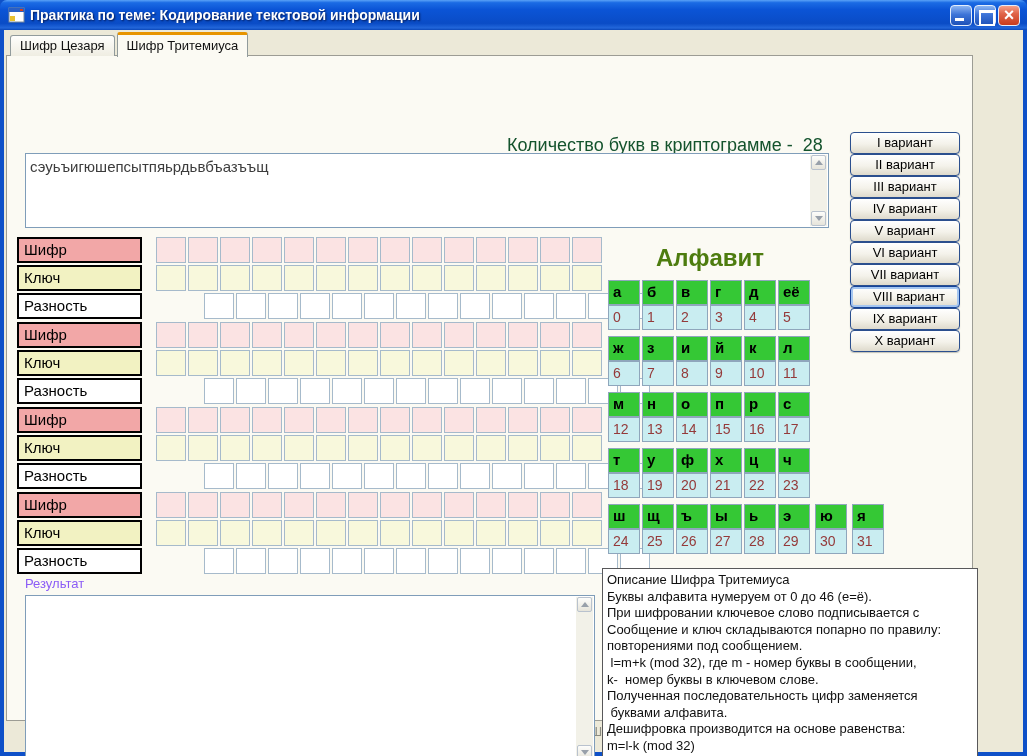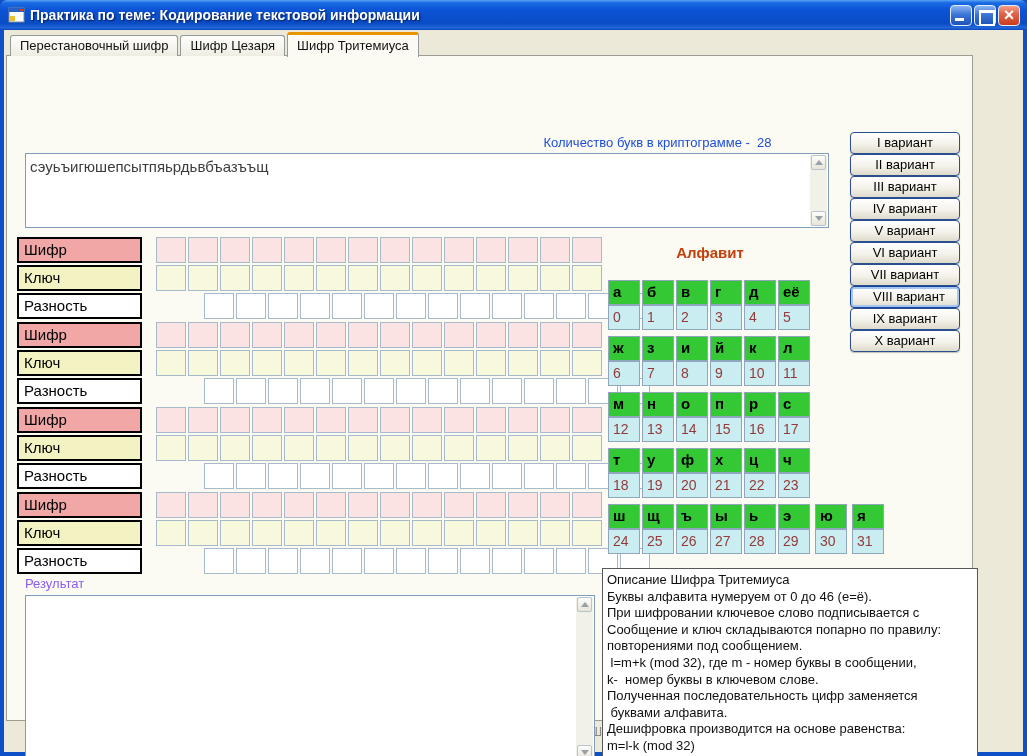--- a/index.html
+++ b/index.html
@@ -40,21 +40,21 @@
     height:25px; line-height:21px; background:#FBFAF3; border-top:3px solid #E79400;
     margin-bottom:-1px; z-index:4; position:relative;
   }
   
   .panel {
     position:absolute; left:6px; top:55px; width:967px; height:666px;
     background:#FBFAF3; border:1px solid #9C9C94; z-index:1;
   }
   .abs { position:absolute; }
   .instruction { left:14px; top:62px; font-size:13.5px; color:#000; white-space:pre; }
-  .countlabel { left:500px; top:79px; width:301px; text-align:center; font-size:13px; color:#1d4ed8; white-space:pre; }
+  .countlabel { left:500px; top:79px; width:301px; text-align:center; font-size:18px; color:#14532d; white-space:pre; }
   
   .textbox { background:#fff; border:1px solid #7F9DB9; }
   .cipherbox { left:18px; top:97px; width:804px; height:75px; }
   .cipherbox .content { padding:4px 20px 0 4px; font-size:15px; color:#3C3C3C; }
   .resultbox { left:18px; top:539px; width:570px; height:167px; }
   .vscroll { position:absolute; top:1px; right:1px; bottom:1px; width:17px; background:#F2F1E8; }
   .sb-btn {
     position:absolute; left:1px; width:15px; height:15px; border:1px solid #B9C2CE; border-radius:2px;
     background:linear-gradient(180deg,#FDFDFB,#E6E4DA); display:flex; align-items:center; justify-content:center;
   }
@@ -76,21 +76,21 @@
   .crow.glast { margin-bottom:3px;gap:48px; }
   .clabel {
     width:125px; height:26px; border:2px solid #000; padding-left:5px;
     font-size:15px; line-height:21px; color:#000; margin-right:14px; background:#fff;
   }
   .clabel.t0 { background:#F2A7A7; } .clabel.t1 { background:#F2F2C2; } .clabel.t2 { background:#FFFFFF; }
   .ccells { display:flex; }
   .ccell { width:30px; height:26px; margin-right:2px; border:1px solid #A6BACB; }
   .ccell.t0 { background:#FBE3E3; } .ccell.t1 { background:#F8F8DC; } .ccell.t2 { background:#FFFFFF; }
   
-  .alpha-title { left:601px; top:188px; width:204px; text-align:center; font-size:15px; font-weight:bold; color:#c2410c; }
+  .alpha-title { left:601px; top:188px; width:204px; text-align:center; font-size:24px; font-weight:bold; color:#4d7c0f; }
   .alphabet { left:601px; top:224px; }
   .apair { margin-bottom:6px; }
   .arow { display:flex; }
   .acell {
     width:32px; height:25px; margin-right:2px; border:1px solid #8FA6BC;
     padding-left:4px; font-size:15px; line-height:22px; overflow:hidden;
   }
   .acell.letter { background:#35C835; color:#000; font-weight:bold; }
   .acell.num { background:#C9EDF1; color:#943A3A; font-weight:normal; font-size:14px; }
   .acell.extra { margin-left:3px; }
@@ -115,21 +115,20 @@
     </svg>
     <span class="title-text">Практика по теме: Кодирование текстовой информации</span>
     <span class="win-buttons">
       <span class="winbtn min"></span>
       <span class="winbtn max"></span>
       <span class="winbtn close"></span>
     </span>
   </div>
 
   <div class="tabstrip" id="tabstrip">
-      <div class="tab">Перестановочный шифр</div>
       <div class="tab">Шифр Цезаря</div>
       <div class="tab active">Шифр Тритемиуса</div>
     </div>
 
   <div class="panel">
     <div class="abs countlabel">Количество букв в криптограмме -  28</div>
 
     <div class="abs textbox cipherbox">
       <div class="content">сэуьъигюшепсытпяьрдьвбъазъъщ</div>
       <div class="vscroll">

